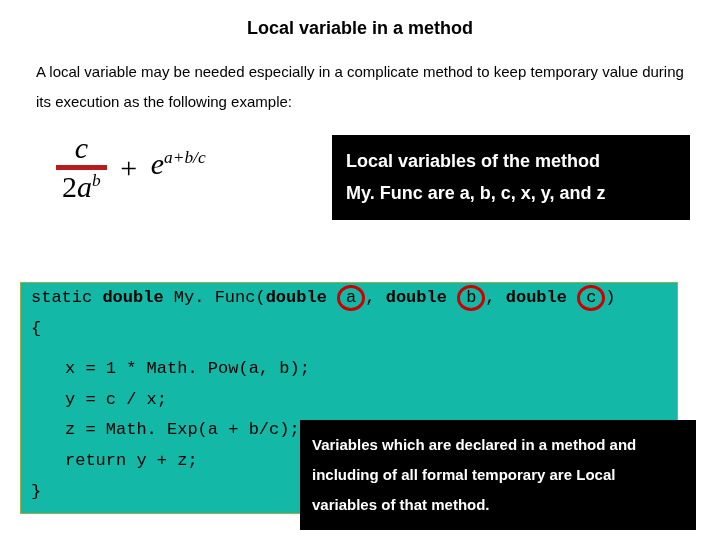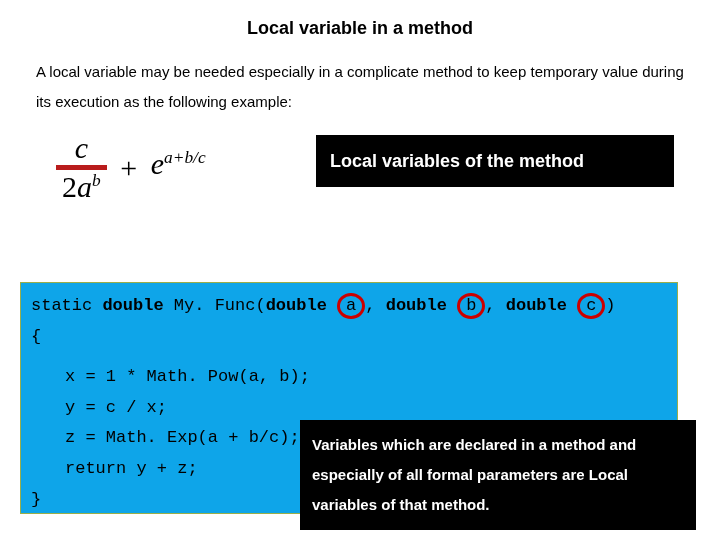--- a/index.html
+++ b/index.html
@@ -50,33 +50,33 @@
   .callout-dark {
     position: absolute;
     background: #000;
     color: #fff;
     font-weight: bold;
     font-size: 18px;
     padding: 10px 14px;
     line-height: 1.8;
   }
   .callout-top {
-    left: 280px;
+    left: 296px;
     top: 10px;
     width: 330px;
   }
   .code-block {
     position: absolute;
     left: 20px;
     top: 282px;
     width: 658px;
     height: 232px;
-    background: #0ea5e9;
+    background: #14b8a6;
     border: 1.5px solid #9aae4a;
-    padding: 8px 10px;
+    padding: 0 10px;
     box-sizing: border-box;
     font-family: "Courier New", monospace;
     font-size: 17px;
     line-height: 1.8;
   }
   .code-block .kw { font-weight: bold; }
   .circle {
     display: inline-block;
     border: 3px solid #cc0000;
     border-radius: 50%;
@@ -111,29 +111,30 @@
       <span class="den">
         <span style="font-style:normal">2</span><span>a</span><span class="sup">b</span>
       </span>
     </span>
     <span class="plus" style="font-style:normal">+</span>
     <span>e</span><span class="sup">a+b/c</span>
   </div>
 
   <div class="callout-dark callout-top">
     <div>Local variables of the method</div>
+    <div>My. Func are a, b, c, x, y, and z</div>
   </div>
 </div>
 
 <div class="code-block">
   <div>
     <span>static </span><span class="kw">double</span><span> My. Func(</span><span class="kw">double</span>&nbsp;<span class="circle">a</span><span>, </span><span class="kw">double</span>&nbsp;<span class="circle">b</span><span>, </span><span class="kw">double</span>&nbsp;<span class="circle">c</span><span>)</span>
   </div>
   <div>{</div>
   <div style="height:10px"></div>
   <div style="padding-left:34px;">x = 1 * Math. Pow(a, b);</div>
   <div style="padding-left:34px;"> y = c / x;</div>
   <div style="padding-left:34px;">z = Math. Exp(a + b/c);</div>
   <div style="padding-left:34px;">return  y + z;</div>
   <div>}</div>
 </div>
 
-<div class="callout-bottom">Variables which are declared in a method and especially of all formal parameters are Local variables of that method.</div>
+<div class="callout-bottom">Variables which are declared in a method and including of all formal temporary are Local variables of that method.</div>
 
 </body></html>

